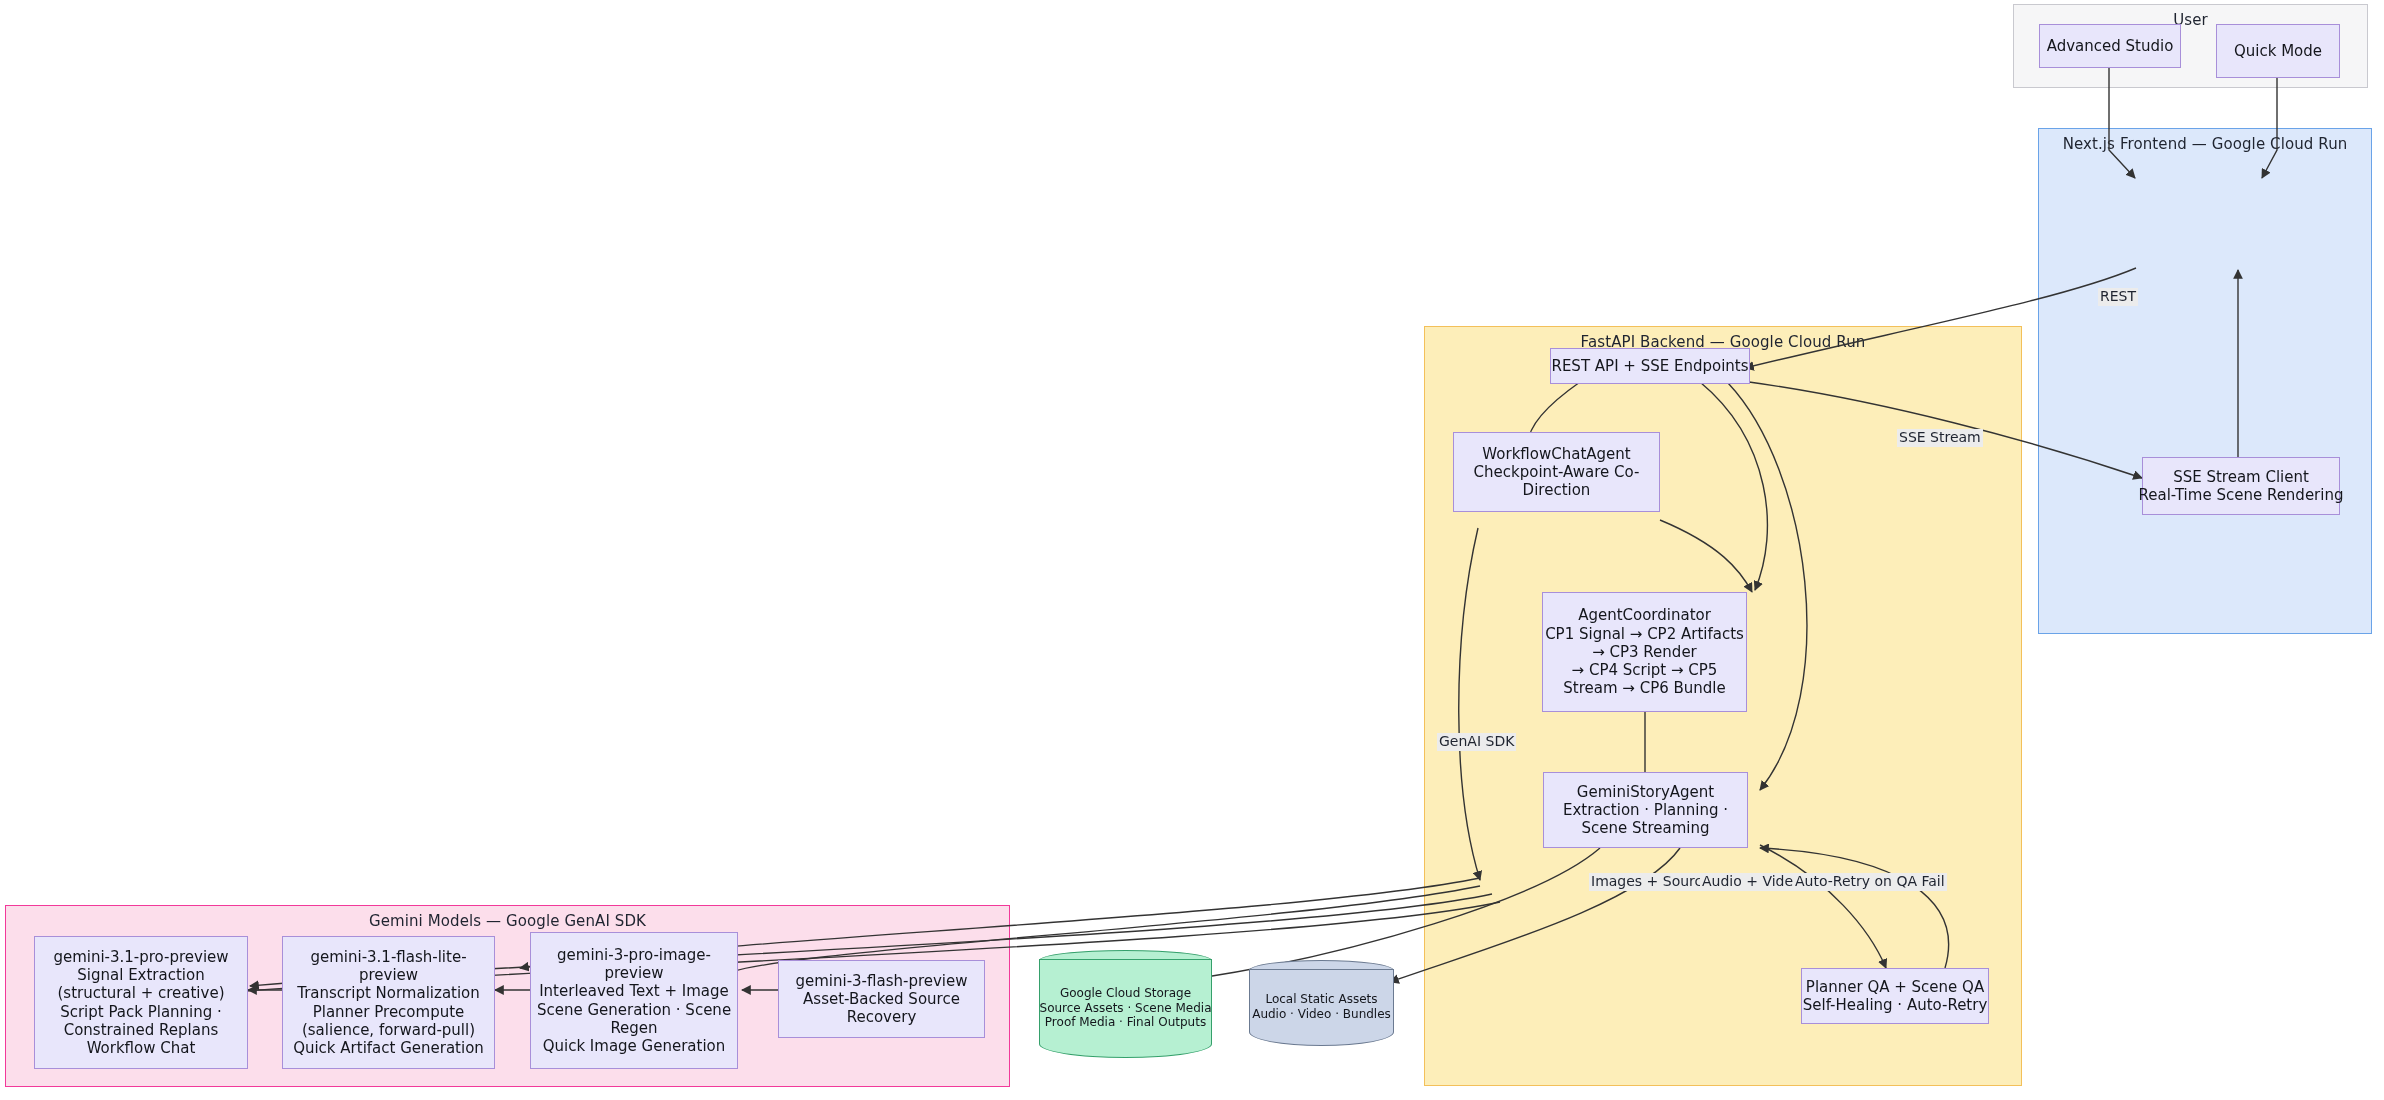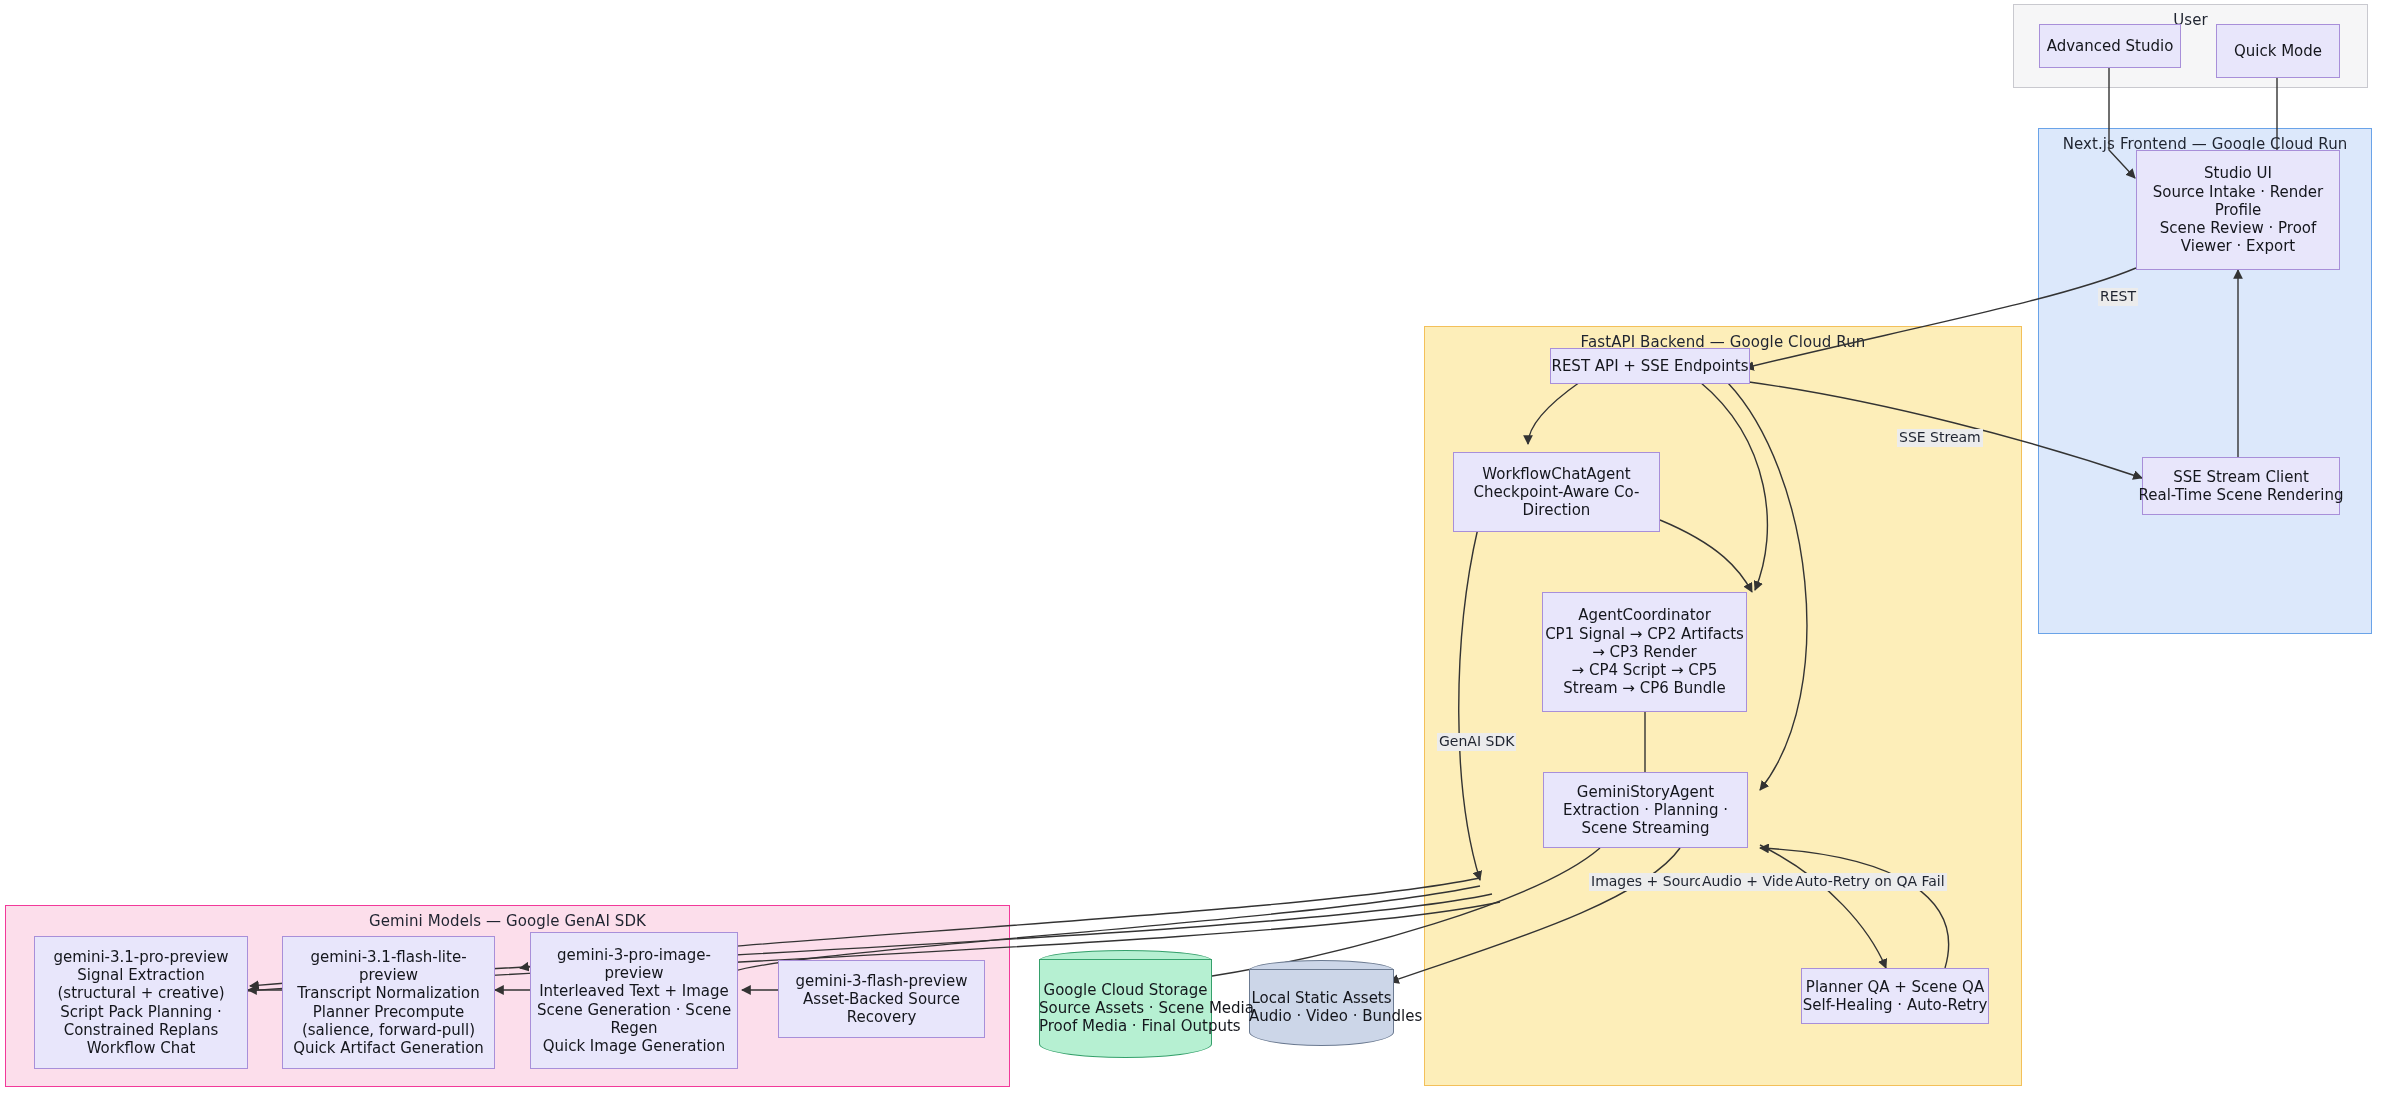--- a/index.html
+++ b/index.html
@@ -15,21 +15,21 @@
   .cl-backend{background:#fdeeb9;border-color:#f3c05a;padding-left:20px;}
   .cl-gemini{background:#fcdeeb;border-color:#f2399a;}
 
   .node{position:absolute;box-sizing:border-box;background:#e8e6fb;border:1.5px solid #a88fd9;
         display:flex;align-items:center;justify-content:center;text-align:center;
         font-size:15px;line-height:1.22;color:#14161c;padding:5px 7px;}
   .node .txt{display:block;}
   .node .txt span{display:block;white-space:pre;}
 
   .cyl{position:absolute;box-sizing:border-box;display:flex;align-items:center;justify-content:center;
-       text-align:center;font-size:15px;line-height:1.22;color:#14161c;}
+       text-align:center;font-size:12px;line-height:1.22;color:#14161c;}
   .cyl .body{position:absolute;left:0;right:0;top:9px;bottom:0;border:1.5px solid;border-radius:0 0 50% 50%/0 0 14px 14px;}
   .cyl .top{position:absolute;left:0;right:0;top:0;height:19px;border:1.5px solid;border-radius:50%/50%;}
   .cyl .cyltxt{position:relative;z-index:3;width:100%;}
   .cyl .cyltxt span{display:block;white-space:pre;}
   .cyl-gcs .body,.cyl-gcs .top{background:#b6f0d2;border-color:#35a06b;}
   .cyl-local .body,.cyl-local .top{background:#ccd6e8;border-color:#6b7a91;}
 
   .edge-label{position:absolute;font-size:14px;color:#1f2430;background:#ececec;
               padding:0 2px;white-space:nowrap;line-height:1.25;text-align:center;}
 </style>
@@ -109,44 +109,35 @@
         <span>Advanced Studio</span>
       </span>
   </div>
 
   <div class="node" style="left:2216px;top:24px;width:124px;height:54px;">
     <span class="txt">
         <span>Quick Mode</span>
       </span>
   </div>
 
-  <div class="node" style="left:2136px;top:150px;width:204px;height:120px;">
-    <span class="txt">
-      <span>Studio UI</span>
-      <span>Source Intake · Render</span>
-      <span>Profile</span>
-      <span>Scene Review · Proof</span>
-      <span>Viewer · Export</span>
-    </span>
-  </div>
 
   <div class="node" style="left:2142px;top:457px;width:198px;height:58px;">
     <span class="txt">
       <span>SSE Stream Client</span>
       <span>Real-Time Scene Rendering</span>
     </span>
   </div>
 
   <div class="node" style="left:1550px;top:348px;width:200px;height:36px;">
     <span class="txt">
         <span>REST API + SSE Endpoints</span>
       </span>
   </div>
 
-  <div class="node" style="left:1453px;top:452px;width:207px;height:80px;">
+  <div class="node" style="left:1453px;top:432px;width:207px;height:80px;">
     <span class="txt">
       <span>WorkflowChatAgent</span>
       <span>Checkpoint-Aware Co-</span>
       <span>Direction</span>
     </span>
   </div>
 
   <div class="node" style="left:1542px;top:592px;width:205px;height:120px;">
     <span class="txt">
       <span>AgentCoordinator</span>

